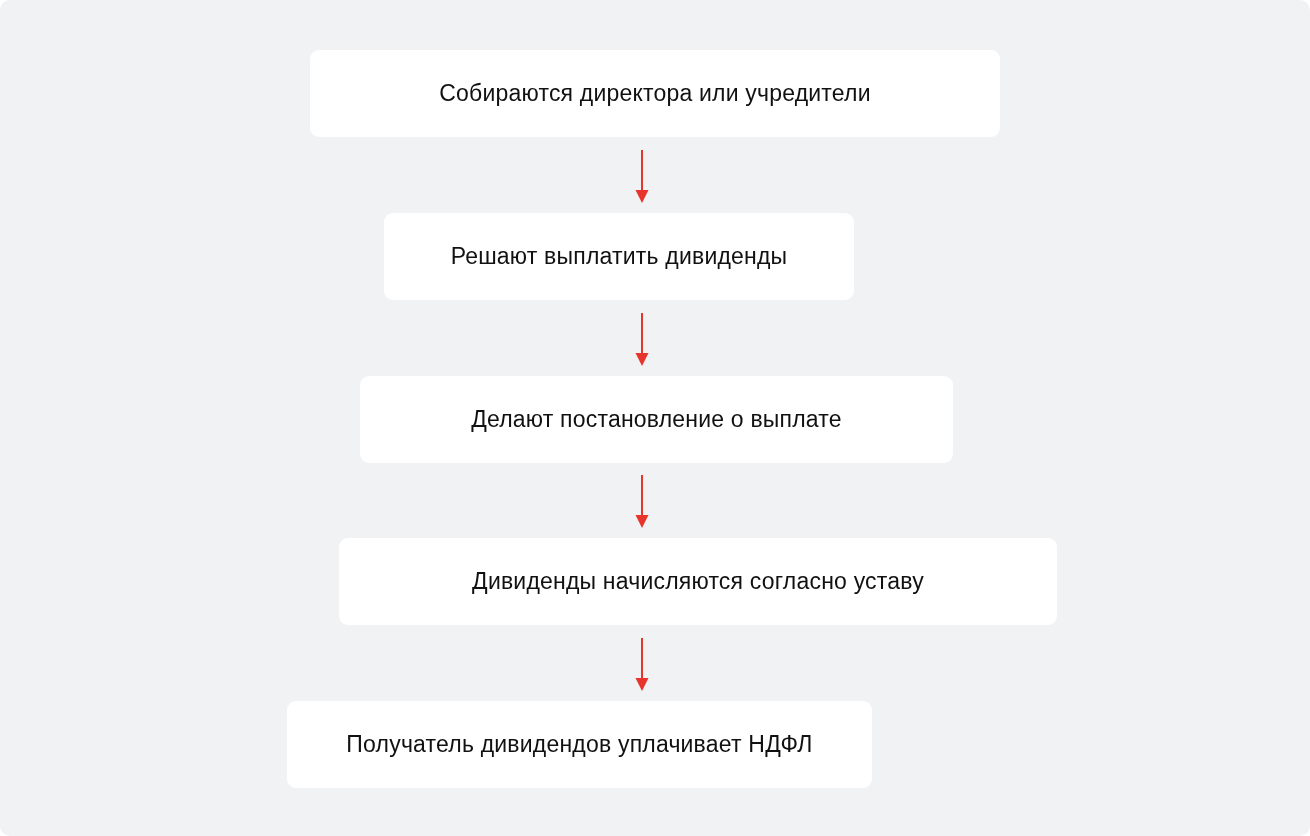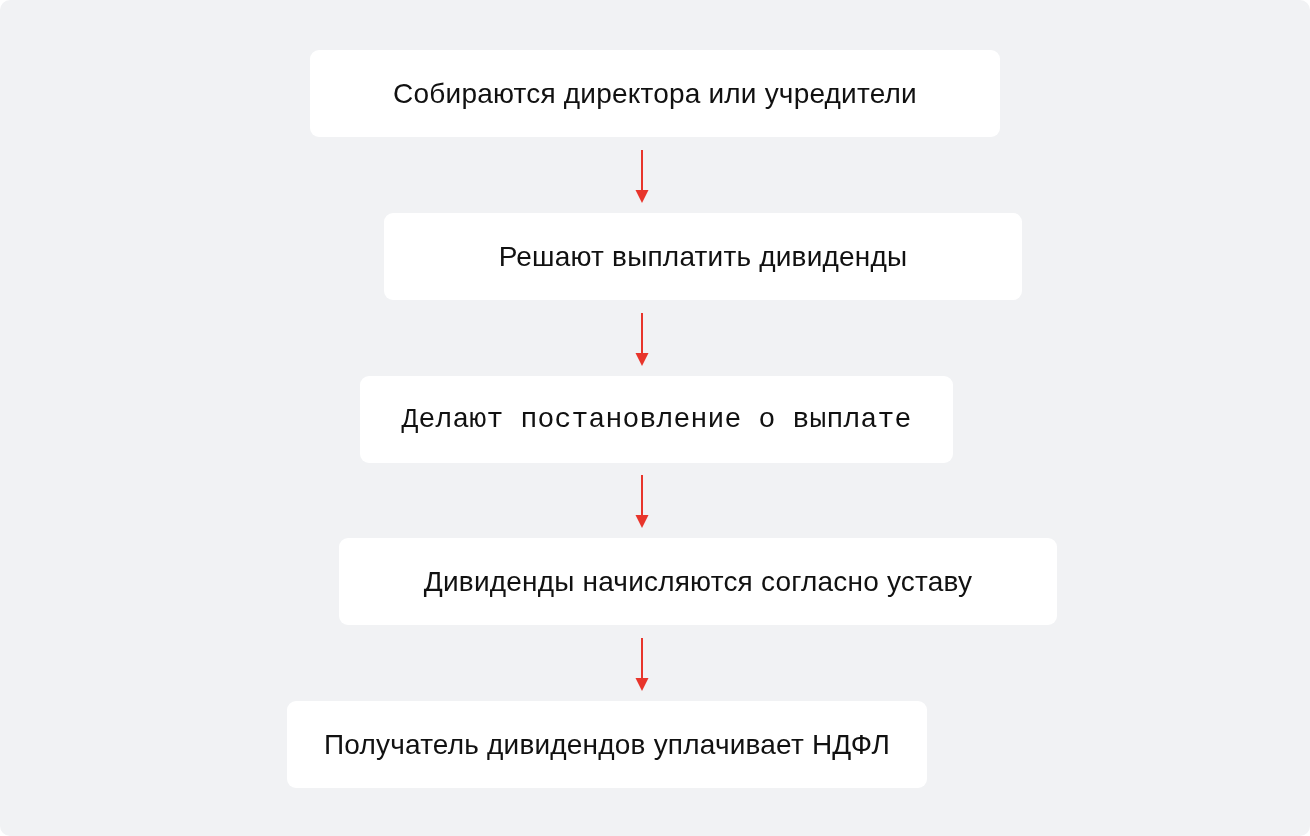--- a/index.html
+++ b/index.html
@@ -27,21 +27,21 @@
       position: absolute;
       height: 87px;
       background: #ffffff;
       border-radius: 9px;
       display: flex;
       align-items: center;
       justify-content: center;
       box-sizing: border-box;
     }
     .step-text {
-      font-size: 28px;
+      font-size: 23px;
       color: #111111;
       letter-spacing: 0.2px;
       white-space: nowrap;
     }
     .arrow {
       position: absolute;
       left: 635px;
       width: 14px;
       height: 54px;
     }
@@ -58,32 +58,32 @@
     <span class="step-text">Собираются директора или учредители</span>
   </div>
 
   <div class="arrow" style="top:150px;">
     <svg width="14" height="54" viewBox="0 0 14 54">
       <rect x="6" y="0" width="2" height="42" fill="#e8352b"></rect>
       <polygon points="0.5,40 13.5,40 7,53" fill="#e8352b"></polygon>
     </svg>
   </div>
 
-  <div class="step" style="left:384px; top:213px; width:638px;">
+  <div class="step" style="left:384px; top:213px; width:470px;">
     <span class="step-text">Решают выплатить дивиденды</span>
   </div>
 
   <div class="arrow" style="top:313px;">
     <svg width="14" height="54" viewBox="0 0 14 54">
       <rect x="6" y="0" width="2" height="42" fill="#e8352b"></rect>
       <polygon points="0.5,40 13.5,40 7,53" fill="#e8352b"></polygon>
     </svg>
   </div>
 
-  <div class="step" style="left:360px; top:376px; width:593px;font-family:Liberation Mono, monospace;">
+  <div class="step" style="left:360px; top:376px; width:593px;">
     <span class="step-text">Делают постановление о выплате</span>
   </div>
 
   <div class="arrow" style="top:475px;">
     <svg width="14" height="54" viewBox="0 0 14 54">
       <rect x="6" y="0" width="2" height="42" fill="#e8352b"></rect>
       <polygon points="0.5,40 13.5,40 7,53" fill="#e8352b"></polygon>
     </svg>
   </div>
 
@@ -91,17 +91,17 @@
     <span class="step-text">Дивиденды начисляются согласно уставу</span>
   </div>
 
   <div class="arrow" style="top:638px;">
     <svg width="14" height="54" viewBox="0 0 14 54">
       <rect x="6" y="0" width="2" height="42" fill="#e8352b"></rect>
       <polygon points="0.5,40 13.5,40 7,53" fill="#e8352b"></polygon>
     </svg>
   </div>
 
-  <div class="step" style="left:287px; top:701px; width:640px;">
+  <div class="step" style="left:287px; top:701px; width:585px;">
     <span class="step-text">Получатель дивидендов уплачивает НДФЛ</span>
   </div>
 
 </div>
 
 </body></html>

